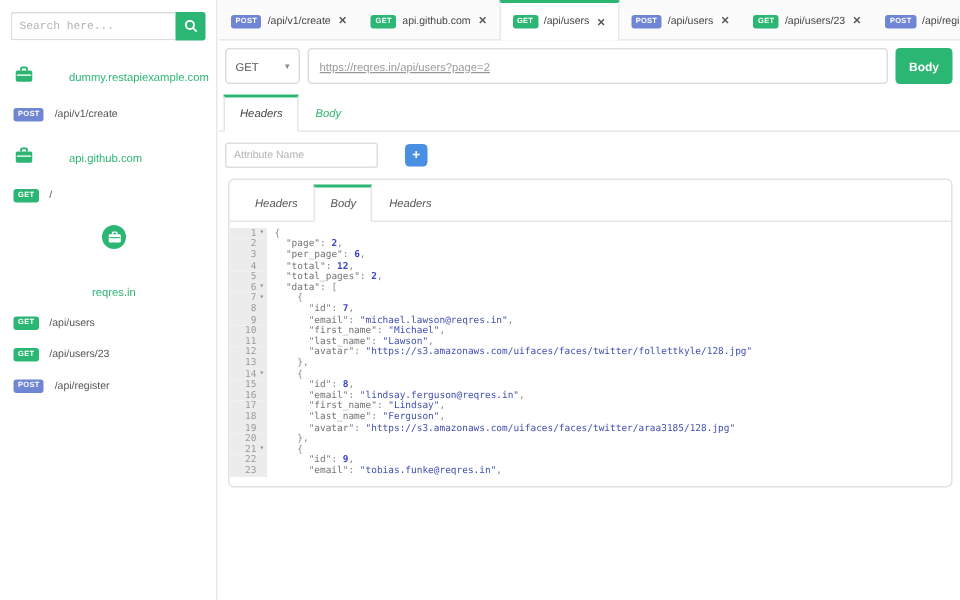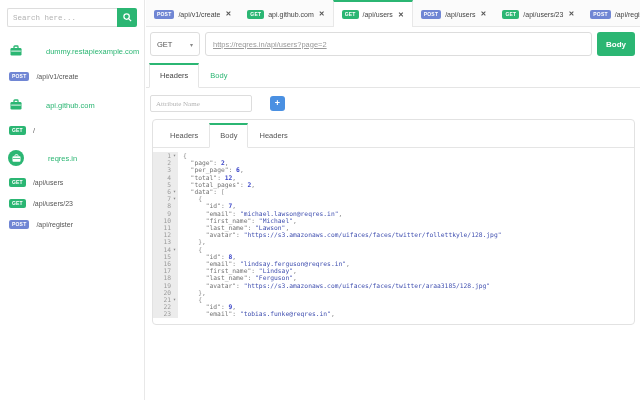--- a/index.html
+++ b/index.html
@@ -7,21 +7,21 @@
   .app { position:relative; width:640px; height:400px; background:#fff; }
 
   
   .sidebar { position:absolute; left:0; top:0; width:145px; height:400px; border-right:1px solid #e8e8e8; background:#fff; }
   .search-row { display:flex; margin:8px 7px 0 7px; height:19px; }
   .search-input { flex:1; min-width:0; border:1px solid #ddd; border-right:none; border-radius:2px 0 0 2px; font-size:7.5px; padding:0 5px; color:#555; outline:none; font-family:Liberation Mono, monospace; }
   .search-input::placeholder { color:#b3b3b3; }
   .search-btn { width:20px; height:19px; background:#2bb673; border:none; border-radius:0 2px 2px 0; display:flex; align-items:center; justify-content:center; cursor:pointer; }
   .group { margin-top:15px; }
   .group-header { display:flex; align-items:center; gap:24px; padding-left:10px; cursor:pointer; }
-  .group-header.active { padding-left:8px; }
+  .group-header.active { padding-left:8px;flex-direction:column; }
   .group-label { font-size:7.5px; color:#2bb673; }
   .circle-icon { width:16px; height:16px; border-radius:50%; background:#2bb673; display:flex; align-items:center; justify-content:center; flex:none; }
   .req-item { display:flex; align-items:center; gap:7px; padding-left:9px; margin-top:12px; cursor:pointer; }
   .req-path { font-size:7px; color:#555; }
   .badge { font-size:5px; font-weight:bold; color:#fff; padding:2px 3px; border-radius:2px; letter-spacing:.2px; line-height:1; flex:none; }
   .badge.GET { background:#2bb673; }
   .badge.POST { background:#7086d4; }
 
   
   .main { position:absolute; left:146px; top:0; width:494px; height:400px; }
@@ -30,30 +30,30 @@
   .tab.active { background:#fff; border-top:2px solid #2bb673; border-left:1px solid #e8e8e8; border-right:1px solid #e8e8e8; margin-bottom:-1px; }
   .tab-close { color:#555; font-size:7px; font-weight:bold; margin-left:1px; cursor:pointer; }
 
   .req-row { display:flex; gap:5px; margin:5px 5px 0 4px; height:24px; }
   .method-select { width:50px; border:1px solid #ddd; border-radius:3px; font-size:7.5px; color:#555; display:flex; align-items:center; justify-content:space-between; padding:0 6px; background:#fff; cursor:pointer; }
   .caret { color:#888; font-size:6px; }
   .url-input { flex:1; border:1px solid #ddd; border-radius:3px; font-size:7.5px; color:#999; padding:0 7px; outline:none; font-family:"Liberation Sans",sans-serif;text-decoration:underline; }
   .send-btn { width:38px; background:#2bb673; color:#fff; border:none; border-radius:3px; font-size:8px; font-weight:bold; cursor:pointer; }
 
   .nav-tabs { display:flex; border-bottom:1px solid #e5e5e5; padding-left:3px; }
-  .ntab { padding:6px 10px 7px; font-size:7.5px; border:1px solid transparent; border-top:2px solid transparent; margin-bottom:-1px; cursor:pointer; }
+  .ntab { padding:6px 10px 7px; font-size:7.5px; border:1px solid transparent; border-top:2px solid transparent; margin-bottom:-1px; cursor:pointer;font-style:italic; }
   .ntab.active { color:#444; background:#fff; border:1px solid #e5e5e5; border-top:2px solid #2bb673; border-bottom:1px solid #fff; }
   .req-tabs { margin-top:7px; }
   .req-tabs .ntab { color:#2bb673; }
   .req-tabs .ntab.active { color:#444; }
   .resp-tabs { padding-top:3px; padding-left:6px; }
   .resp-tabs .ntab { color:#555; }
 
   .attr-row { display:flex; align-items:center; margin:7px 0 0 4px; gap:18px; }
-  .attr-input { width:102px; height:17px; border:1px solid #ddd; border-radius:2px; font-size:7px; color:#555; padding:0 5px; outline:none; font-family:Liberation Serif, serif; }
+  .attr-input { width:102px; height:17px; border:1px solid #ddd; border-radius:2px; font-size:7px; color:#555; padding:0 5px; outline:none; font-family:Liberation Sans, sans-serif; }
   .attr-input::placeholder { color:#b3b3b3; }
   .add-btn { width:15px; height:15px; background:#4a90e2; color:#fff; border:none; border-radius:3px; font-size:9px; font-weight:bold; line-height:1; cursor:pointer; }
 
   .resp-panel { margin:7px 5px 0 6px; border:1px solid #e2e2e2; border-radius:4px; overflow:hidden; background:#fff; }
   .code { padding:4px 0 6px; font-family:"DejaVu Sans Mono",monospace; font-size:6.3px; line-height:7.2px; }
   .cline { display:flex; white-space:pre; }
   .gut { width:25px; background:#ececec; color:#9a9a9a; flex:none; display:flex; }
   .gut .num { flex:1; text-align:right; }
   .gut .fold { width:7px; text-align:center; font-size:5px; color:#8a8a8a; }
   .ctext { padding-left:5px; }

